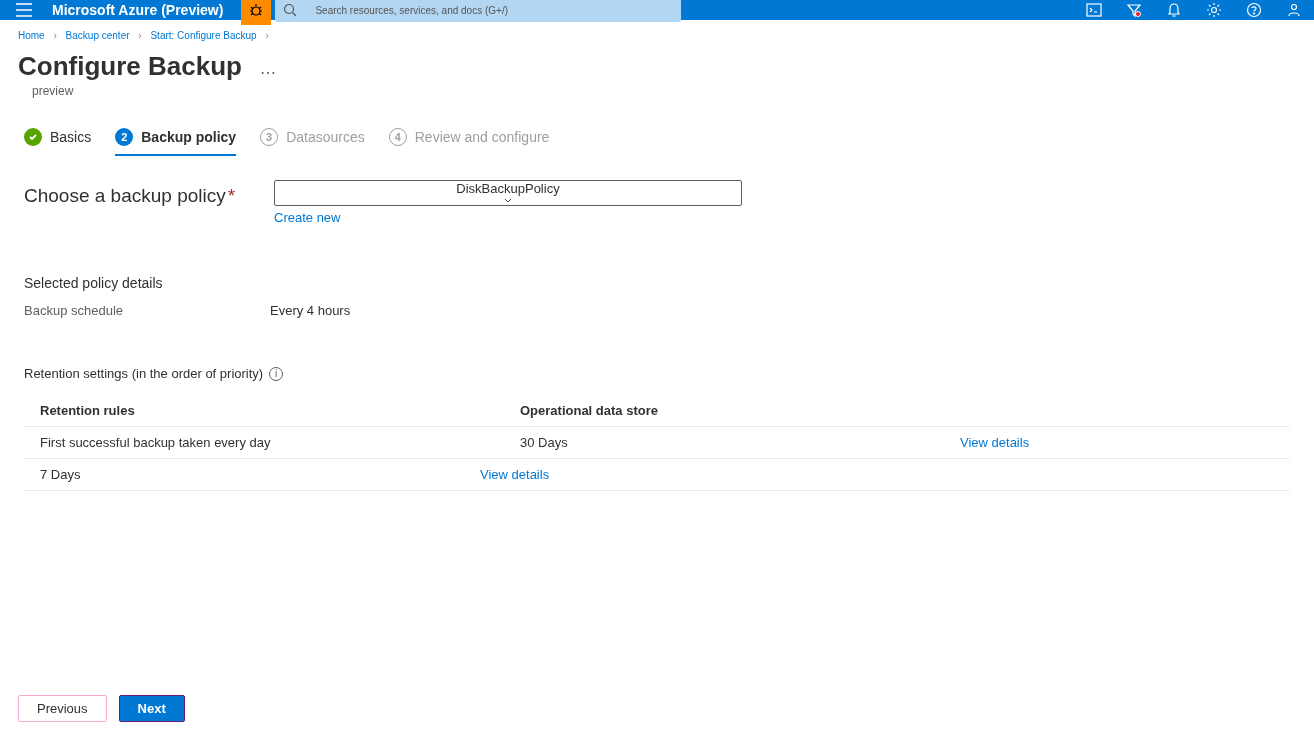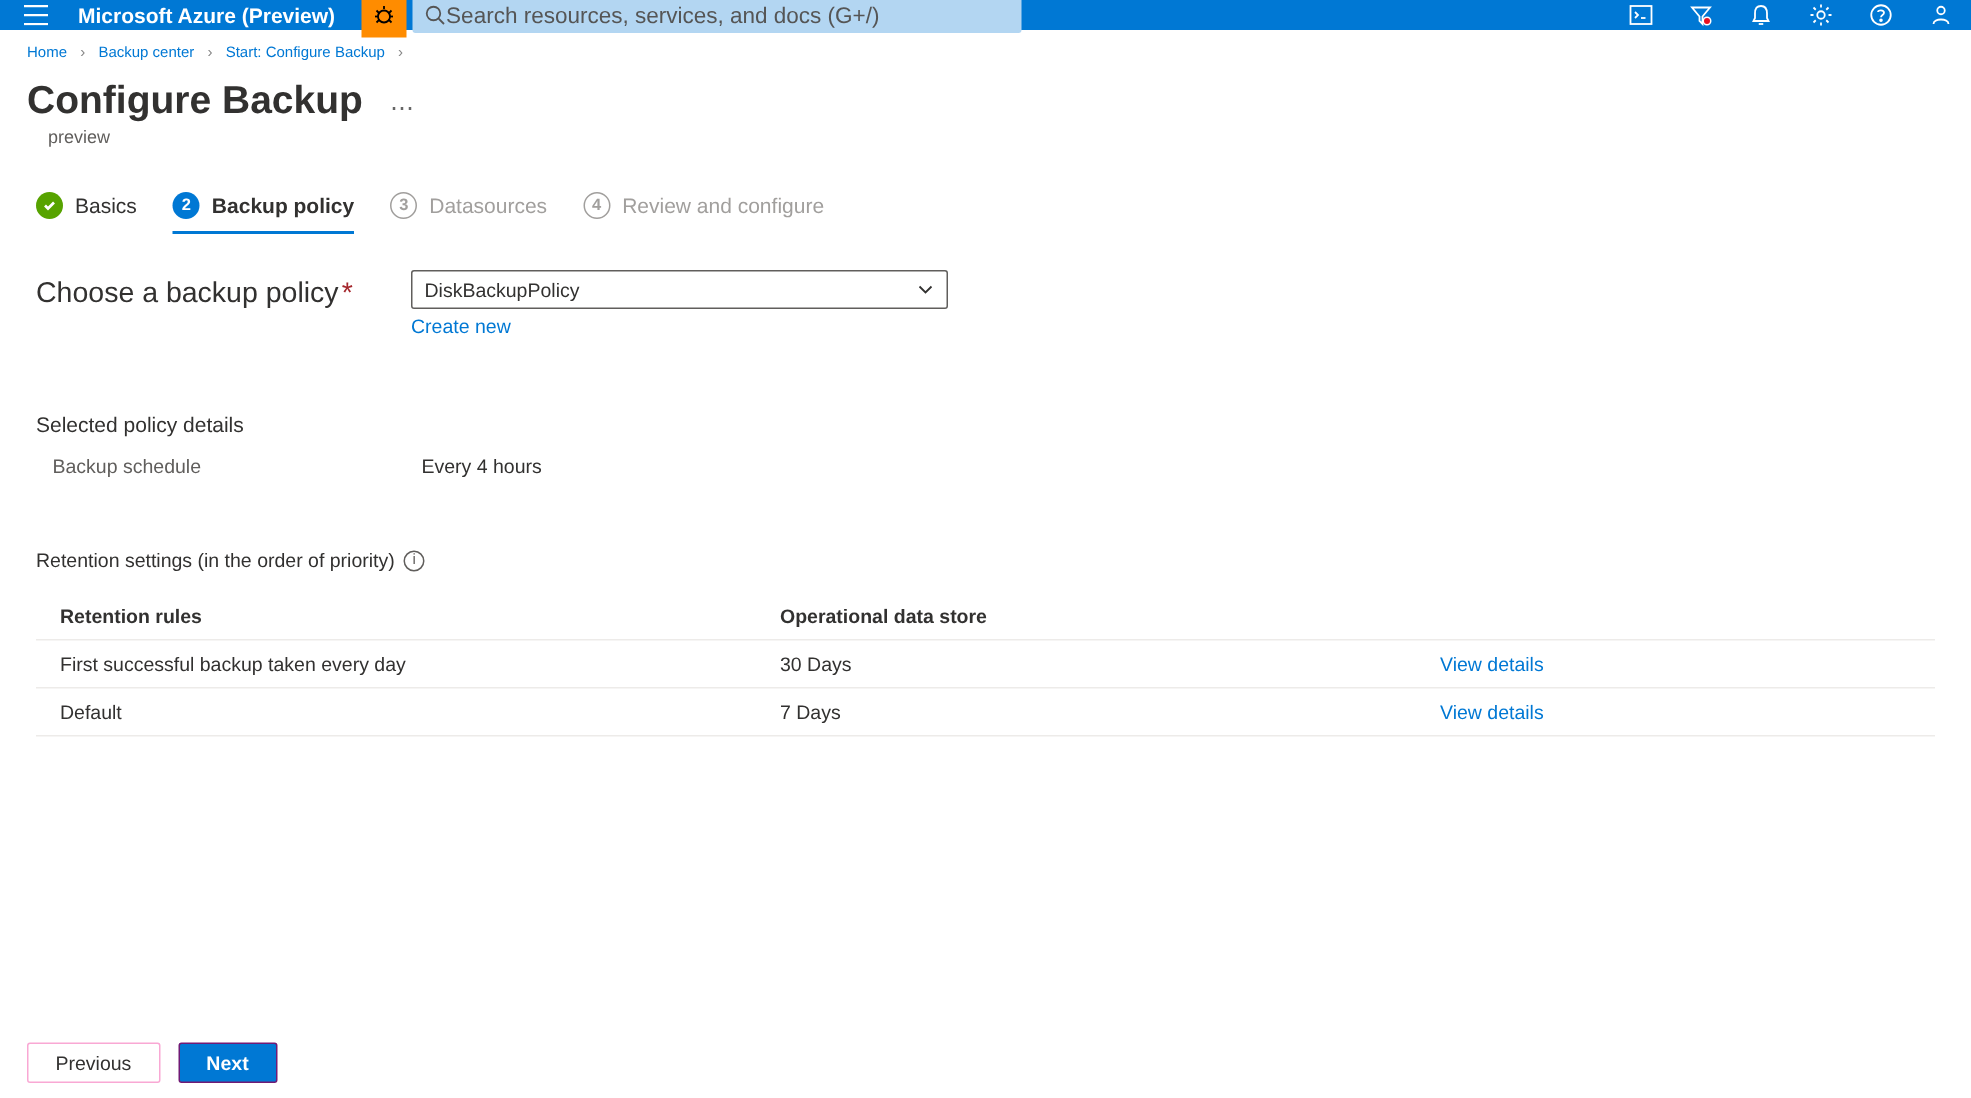--- a/index.html
+++ b/index.html
@@ -4,21 +4,21 @@
 <style>
 * { box-sizing: border-box; margin: 0; padding: 0; }
 body { font-family: "Segoe UI", -apple-system, sans-serif; font-size: 13px; color: #323130; background: #fff; width: 1314px; height: 732px; overflow: hidden; position: relative; }
 
 
 .topbar { height: 20px; background: #0078d4; display: flex; align-items: center; color: #fff; }
 .hamburger { width: 48px; display: flex; align-items: center; justify-content: center; height: 100%; cursor: pointer; }
 .brand { padding: 0 18px 0 4px; font-size: 14px; font-weight: 600; cursor: pointer; }
 .debug-square { width: 30px; height: 30px; background: #ff8c00; display: flex; align-items: center; justify-content: center; }
 .searchbox { flex: 1; height: 24px; margin: 0 4px; background: #b3d6f2; border-radius: 2px; display: flex; align-items: center; padding: 0 8px; max-width: 770px; }
-.searchbox input { flex: 1; border: none; background: transparent; outline: none; font-size: 15px; color: #0f172a; }
+.searchbox input { flex: 1; border: none; background: transparent; outline: none; font-size: 10px; color: #0f172a; margin-left: 18px; }
 .searchbox input::placeholder { color: #555; }
 .top-spacer { flex: 1; }
 .topicons { display: flex; align-items: center; height: 100%; }
 .topicon { width: 40px; height: 100%; display: flex; align-items: center; justify-content: center; cursor: pointer; }
 .topicon svg { stroke: #fff; }
 
 
 .breadcrumb { padding: 10px 18px 6px; font-size: 10px; }
 .breadcrumb a { color: #0078d4; text-decoration: none; cursor: pointer; }
 .bc-sep { color: #888; padding: 0 6px; }
@@ -39,25 +39,25 @@
 .tab-num.done { background: #57a300; color: #fff; }
 .tab-num.current { background: #0078d4; color: #fff; }
 .tab-num.pending { border: 1px solid #a19f9d; color: #a19f9d; }
 
 
 .form-area { padding: 0 24px; }
 .form-row { display: flex; align-items: flex-start; }
 .form-label { width: 250px; padding-top: 5px; font-size: 19px; }
 .req { color: #a4262c; margin-left: 2px; }
 .select-wrap { display: flex; flex-direction: column; gap: 4px; }
-.dropdown { width: 358px; height: 26px; border: 1px solid #605e5c; border-radius: 2px; display: flex; align-items: center; justify-content: space-between; padding: 0 8px; cursor: pointer; font-size: 13px; }
+.dropdown { width: 468px; height: 26px; border: 1px solid #605e5c; border-radius: 2px; display: flex; align-items: center; justify-content: space-between; padding: 0 8px; cursor: pointer; font-size: 13px; flex-direction: column; }
 .link { color: #0078d4; font-size: 13px; cursor: pointer; }
 
 .section-head { font-size: 14px; margin-top: 50px; margin-bottom: 12px; }
-.kv-row { display: flex; font-size: 13px; color: #605e5c; margin-bottom: 8px; margin-left: 11px; }
+.kv-row { display: flex; font-size: 13px; color: #605e5c; margin-bottom: 8px; }
 .kv-label { width: 246px; }
 .kv-value { color: #323130; }
 
 .retention-head { font-size: 13px; margin-top: 48px; margin-bottom: 14px; display: flex; align-items: center; gap: 6px; }
 .info-icon { width: 14px; height: 14px; border: 1px solid #605e5c; border-radius: 50%; display: inline-flex; align-items: center; justify-content: center; font-size: 10px; color: #605e5c; cursor: pointer; }
 
 
 .ret-table { width: 100%; }
 .ret-head, .ret-row { display: flex; align-items: flex-start; padding: 8px 16px; font-size: 13px; }
 .ret-head { font-weight: 600; border-bottom: 1px solid #edebe9; }
@@ -217,21 +217,20 @@
       <div class="col-rule">Retention rules</div>
       <div class="col-store">Operational data store</div>
       <div class="col-action"></div>
     </div>
     <div class="ret-row">
       <div class="col-rule">First successful backup taken every day</div>
       <div class="col-store">30 Days</div>
       <div class="col-action"><span class="link">View details</span></div>
     </div>
     <div class="ret-row">
-      <div class="col-rule">Default</div>
       <div class="col-store">7 Days</div>
       <div class="col-action"><span class="link">View details</span></div>
     </div>
   </div>
 </div>
 
 <div class="footer">
   <button class="btn btn-secondary">Previous</button>
   <button class="btn btn-primary">Next</button>
 </div>

